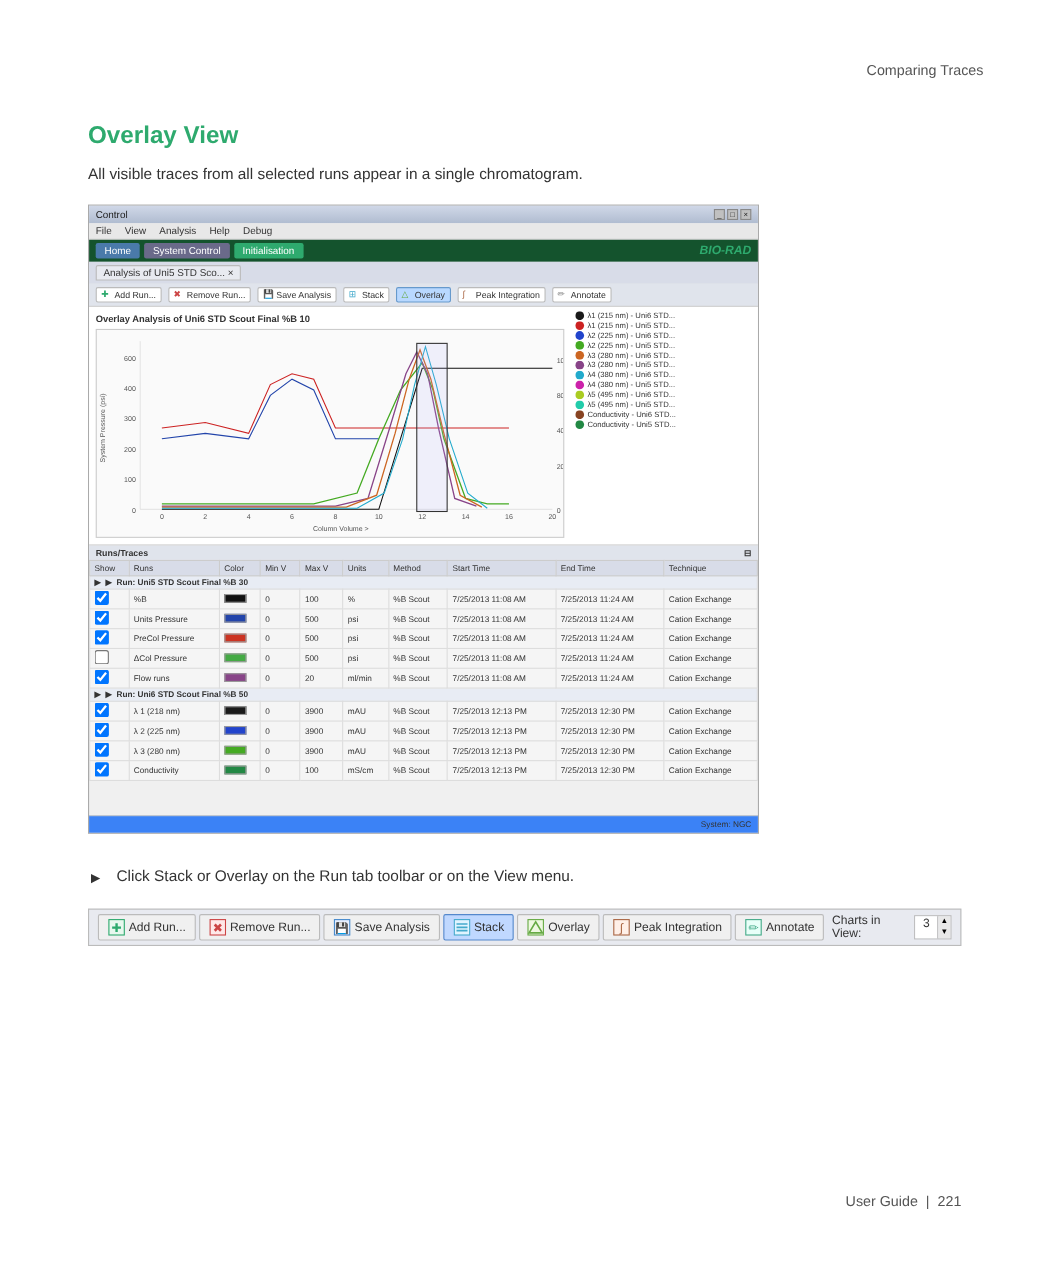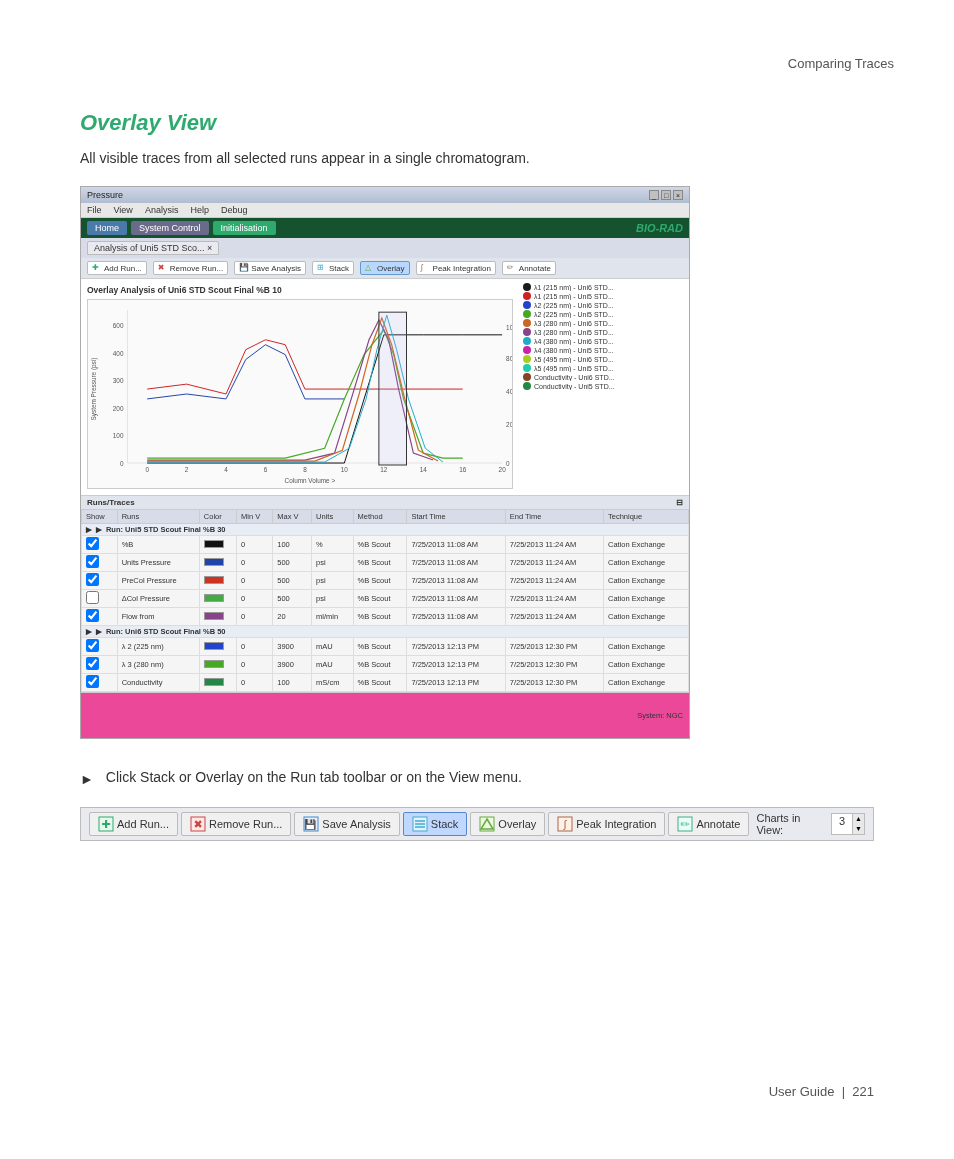--- a/index.html
+++ b/index.html
@@ -22,21 +22,20 @@
 
     .content {
       padding: 110px 80px 80px 80px;
     }
 
     .section-title {
       font-size: 22px;
       color: #2eaa6e;
       font-weight: bold;
       margin-bottom: 14px;
-      font-style: italic;
     }
 
     .intro-text {
       font-size: 14px;
       color: #333;
       margin-bottom: 20px;
     }
 
     
     .screenshot-container {
@@ -258,25 +257,26 @@
     }
 
     .color-box {
       width: 20px;
       height: 8px;
       display: inline-block;
       border: 1px solid #999;
     }
 
     .sc-status-bar {
-      background: #ec4899;
-      padding: 18px 6px;
+      background: #3b82f6;
+      padding: 3px 6px;
       font-size: 7.5px;
       text-align: right;
       border-top: 1px solid #ccc;
+      margin-top: 31px;
     }
 
     .subsection-title {
       font-size: 15px;
       font-weight: bold;
       color: #222;
       margin-bottom: 14px;
       margin-top: 10px;
     }
 
@@ -397,21 +397,21 @@
 
 <div class="content">
 
   <h2 class="section-title">Overlay View</h2>
 
   <p class="intro-text">All visible traces from all selected runs appear in a single chromatogram.</p>
 
   <div class="screenshot-container">
 
     <div class="sc-titlebar">
-      <span>Pressure</span>
+      <span>Control</span>
       <div class="sc-titlebar-controls">
         <span class="sc-titlebar-btn">_</span>
         <span class="sc-titlebar-btn">□</span>
         <span class="sc-titlebar-btn">×</span>
       </div>
     </div>
 
     <div class="sc-menubar">
       <span>File</span>
       <span>View</span>
@@ -636,39 +636,51 @@
             <td>0</td>
             <td>500</td>
             <td>psi</td>
             <td>%B Scout</td>
             <td>7/25/2013 11:08 AM</td>
             <td>7/25/2013 11:24 AM</td>
             <td>Cation Exchange</td>
           </tr>
           <tr>
             <td><input type="checkbox" checked="" style=""></td>
-            <td>Flow from</td>
+            <td>Flow runs</td>
             <td><span class="color-box" style="background:#884488"></span></td>
             <td>0</td>
             <td>20</td>
             <td>ml/min</td>
             <td>%B Scout</td>
             <td>7/25/2013 11:08 AM</td>
             <td>7/25/2013 11:24 AM</td>
             <td>Cation Exchange</td>
           </tr>
 
           <tr class="group-header">
             <td colspan="10">
               <span>▶</span>&nbsp;
               <span>▶</span>&nbsp;
               Run: Uni6 STD Scout Final %B 50
             </td>
           </tr>
 
+          <tr>
+            <td><input type="checkbox" checked="" style=""></td>
+            <td>λ 1 (218 nm)</td>
+            <td><span class="color-box" style="background:#1a1a1a"></span></td>
+            <td>0</td>
+            <td>3900</td>
+            <td>mAU</td>
+            <td>%B Scout</td>
+            <td>7/25/2013 12:13 PM</td>
+            <td>7/25/2013 12:30 PM</td>
+            <td>Cation Exchange</td>
+          </tr>
           <tr>
             <td><input type="checkbox" checked="" style=""></td>
             <td>λ 2 (225 nm)</td>
             <td><span class="color-box" style="background:#2244cc"></span></td>
             <td>0</td>
             <td>3900</td>
             <td>mAU</td>
             <td>%B Scout</td>
             <td>7/25/2013 12:13 PM</td>
             <td>7/25/2013 12:30 PM</td>

